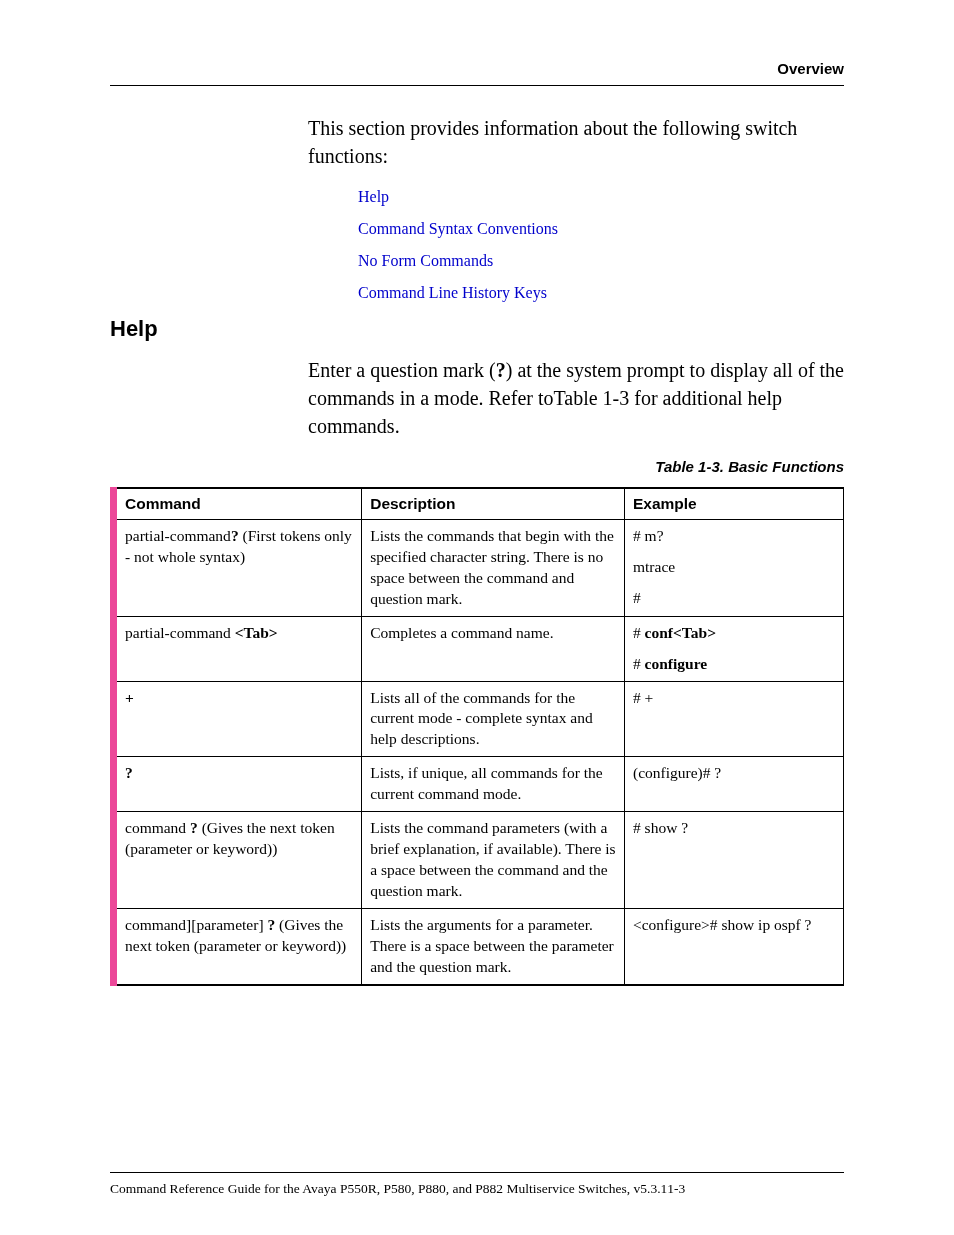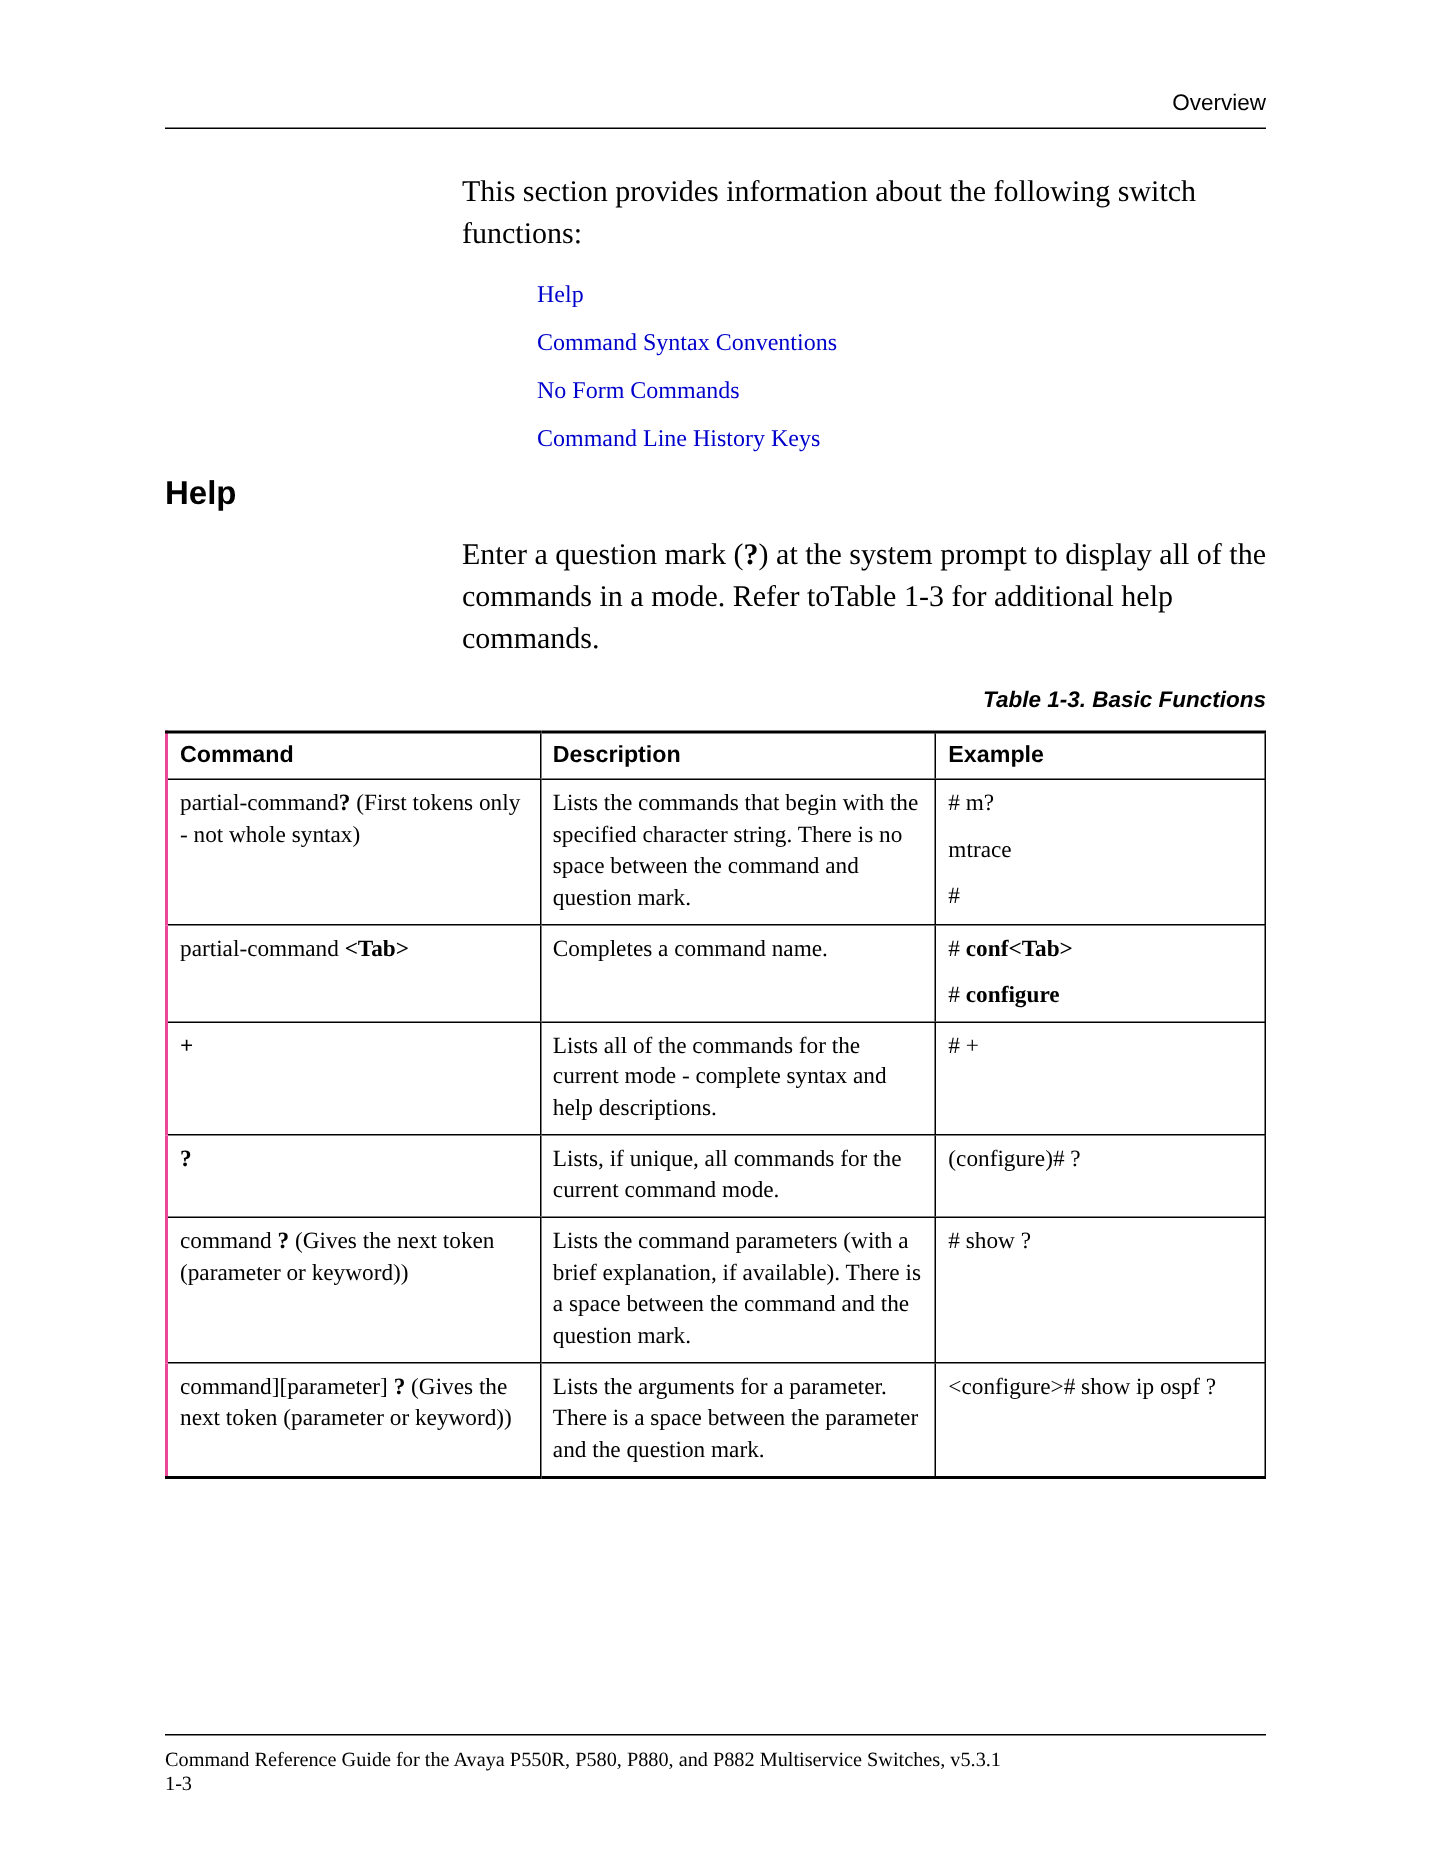--- a/index.html
+++ b/index.html
@@ -13,21 +13,21 @@
   }
   .page {
     padding: 60px 110px 40px 110px;
   }
   .header-line {
     border-bottom: 1.5px solid #000;
     margin-bottom: 28px;
   }
   .chapter-title {
     text-align: right;
-    font-weight: normal;
+    font-weight: bold;
     font-family: 'Segoe UI', Arial, sans-serif;
     font-size: 15px;
     margin-bottom: 8px;
   }
   h1 {
     font-family: 'Segoe UI', Arial, sans-serif;
     font-size: 28px;
     font-weight: bold;
     margin-bottom: 34px;
   }
@@ -75,36 +75,35 @@
     border-bottom: 1px solid #000;
     padding: 6px 8px;
     vertical-align: top;
   }
   td {
     border-bottom: 1px solid #000;
     padding: 6px 8px;
     vertical-align: top;
     line-height: 1.35;
   }
-  th:first-child, td:first-child { border-left: 2px solid #ec4899; border-radius: 15px; }
+  th:first-child, td:first-child { border-left: 7px solid #ec4899; border-radius: 15px; }
   th:last-child, td:last-child { border-right: 1px solid #000; margin-top: 44px; }
   th:nth-child(1), td:nth-child(1) { width: 34%; }
   th:nth-child(2), td:nth-child(2) { width: 36%; border-left: 1px solid #000; }
   th:nth-child(3), td:nth-child(3) { width: 30%; border-left: 1px solid #000; }
   tr:last-child td { border-bottom: 2px solid #000; }
   .footer {
     position: absolute;
     bottom: 38px;
     left: 110px;
     right: 110px;
     border-top: 1px solid #000;
     padding-top: 8px;
     display: flex;
     font-size: 13.5px;
-    flex-direction: column;
   }
   .ex-line { margin-bottom: 10px; }
   .ex-line:last-child { margin-bottom: 0; }
   b { font-weight: bold; }
 </style>
 </head>
 <body>
 
 <div class="page">
   <div class="chapter-title">Overview</div>

